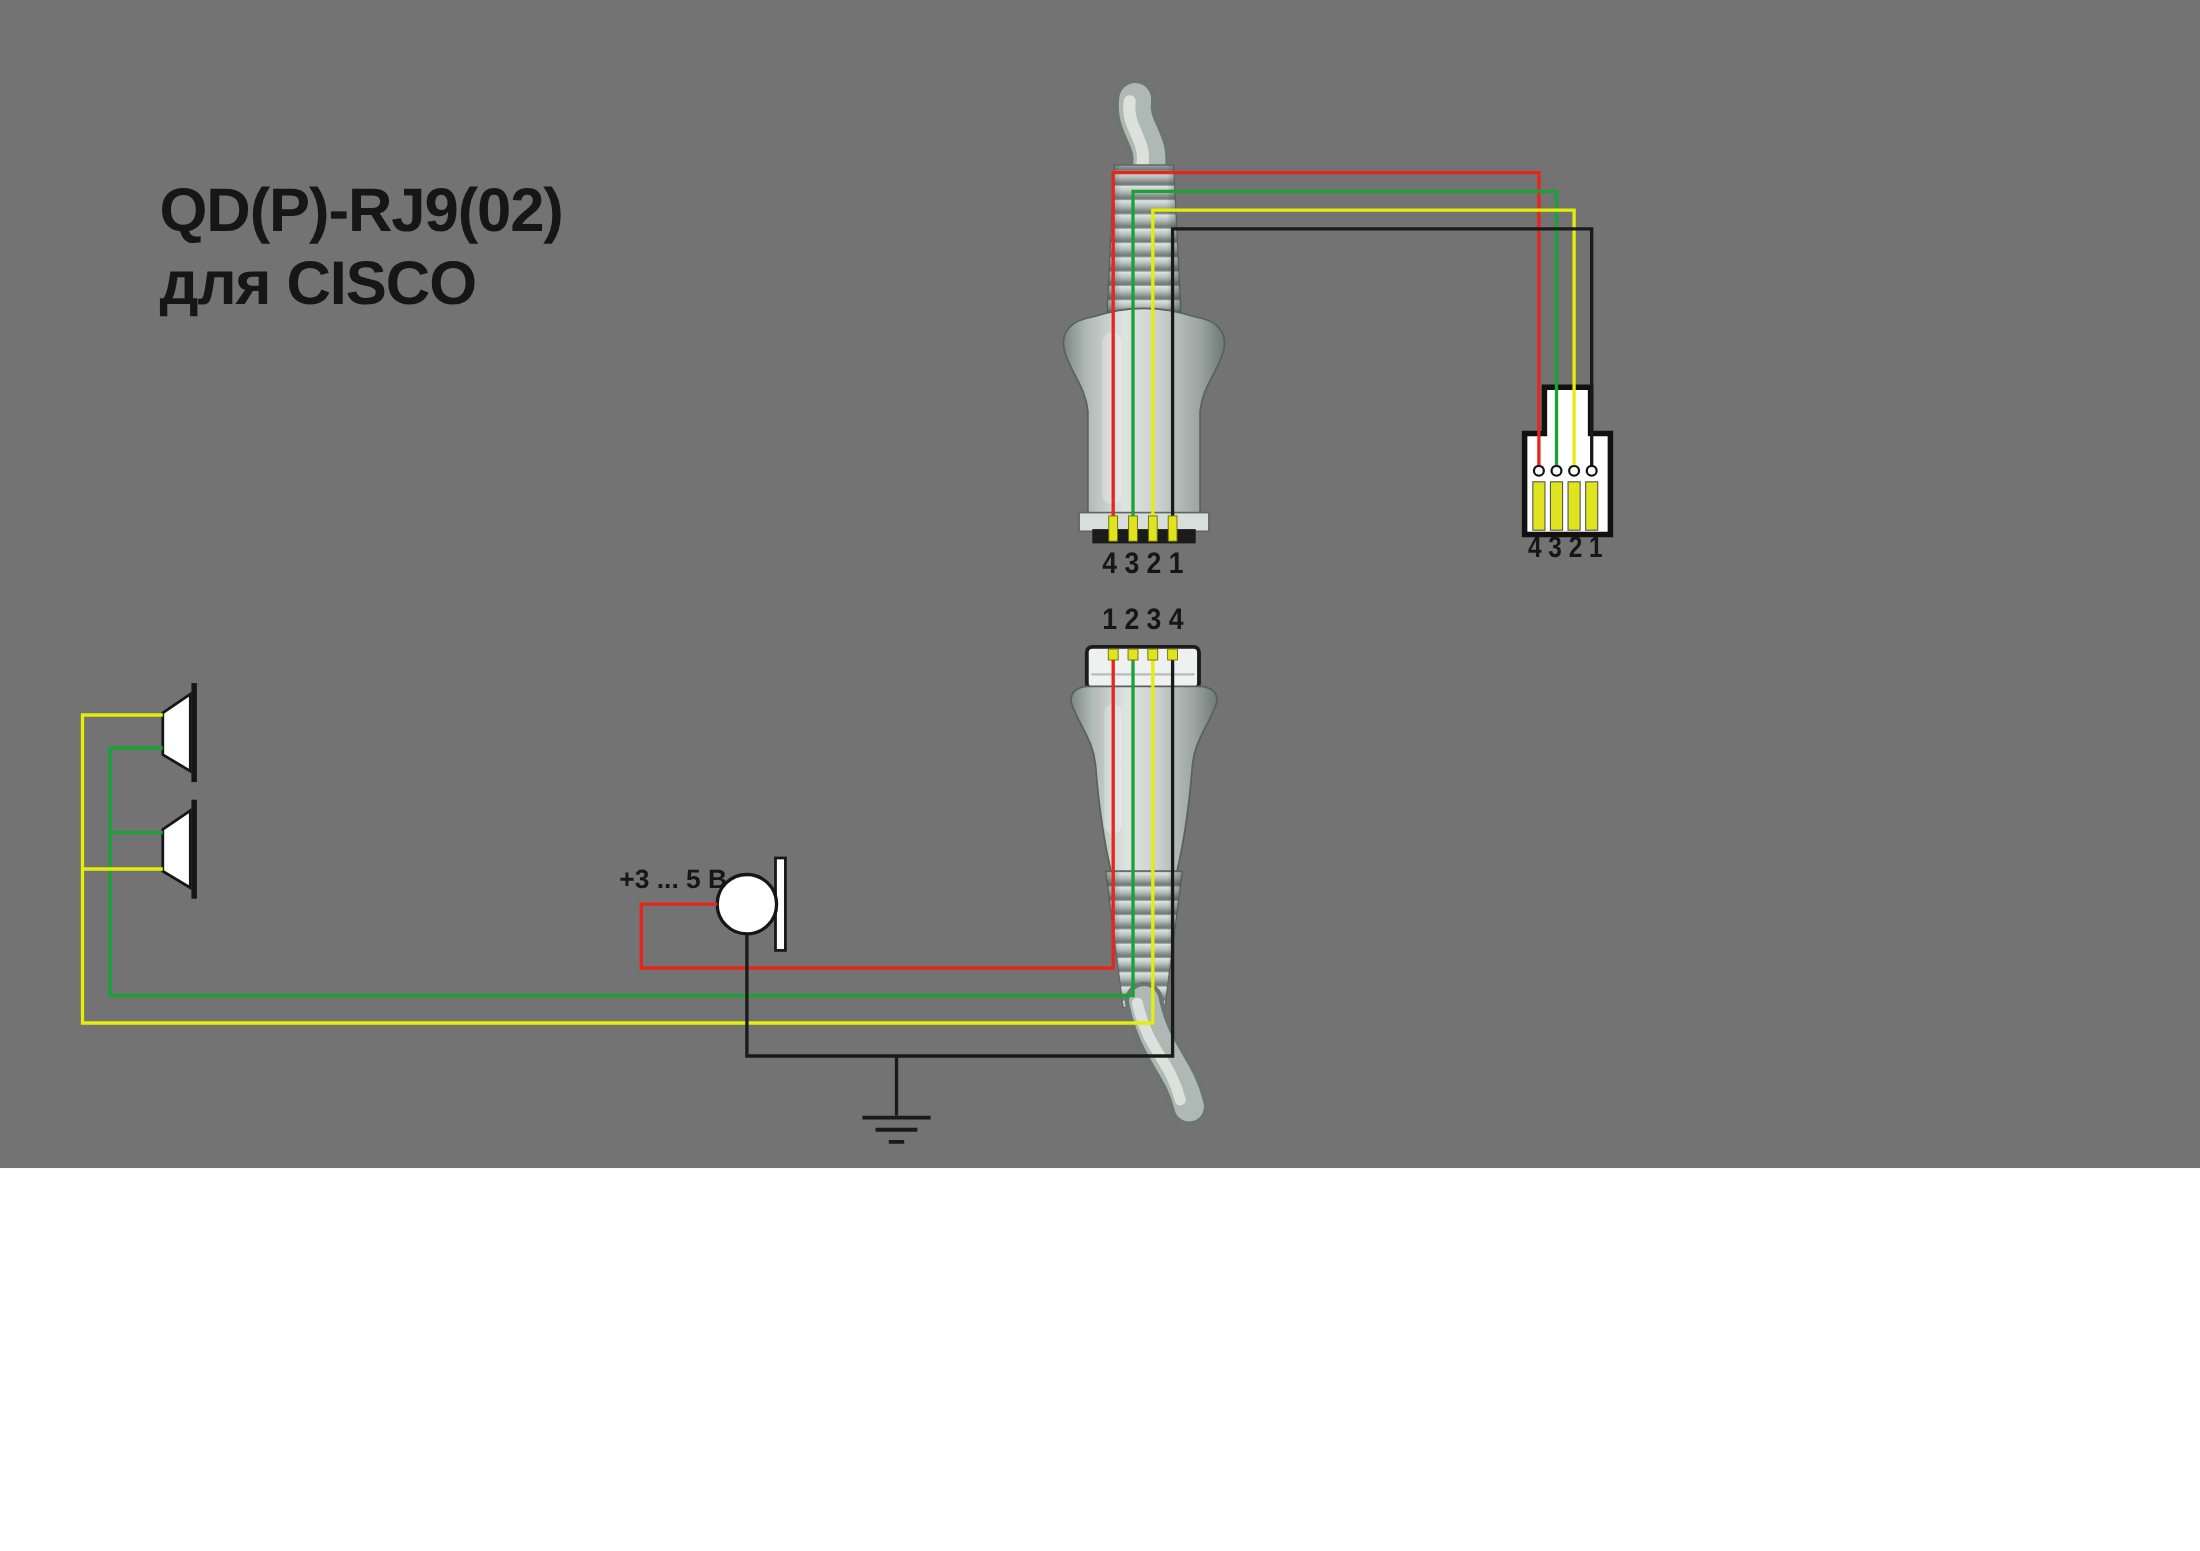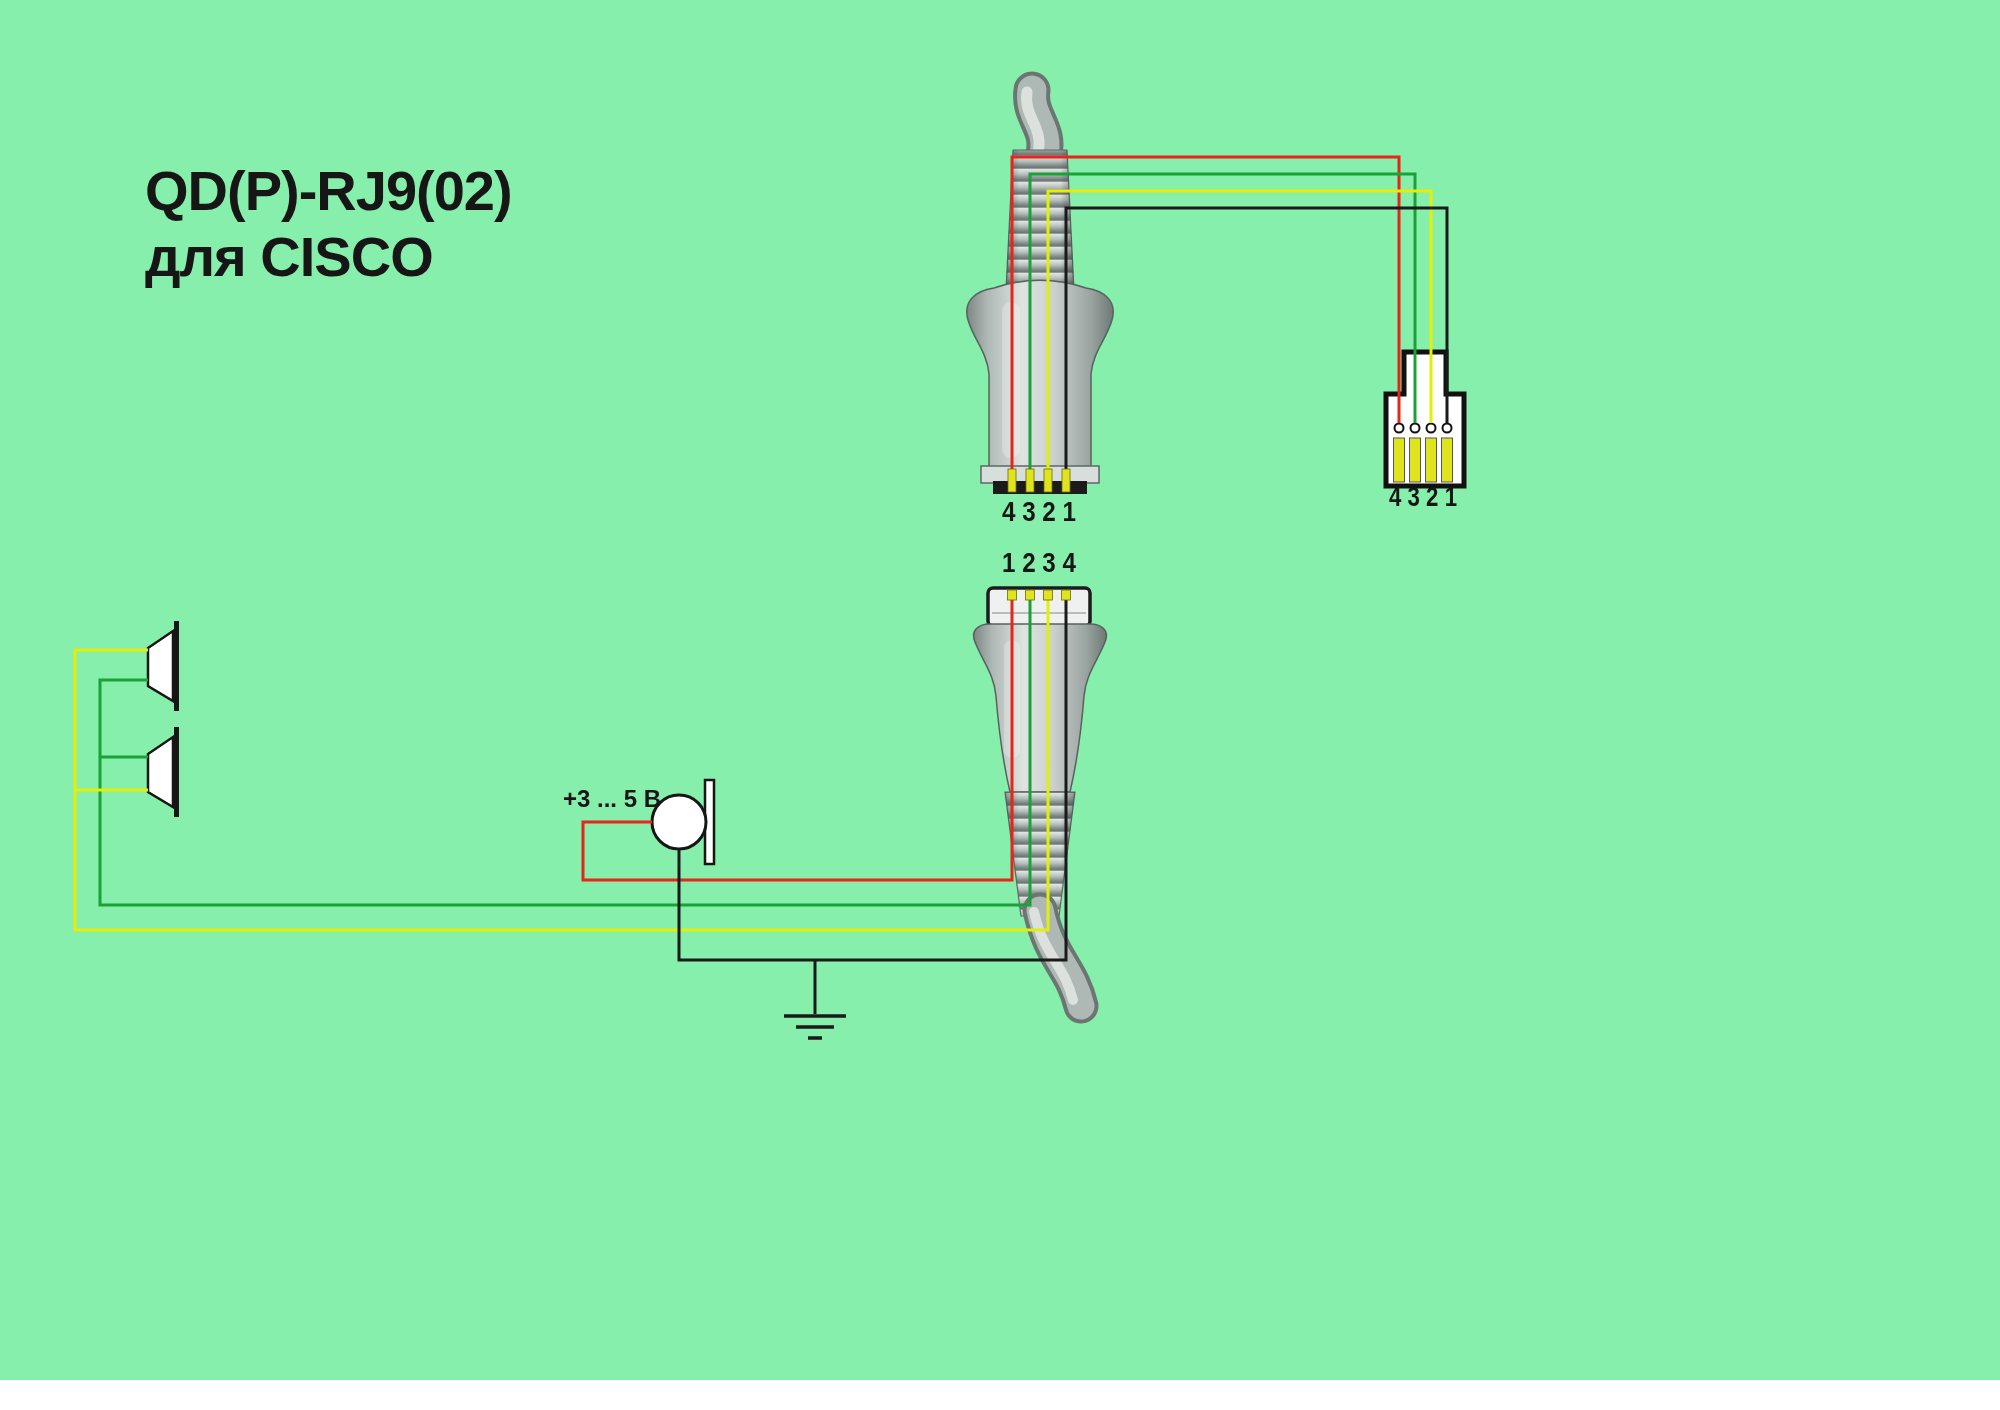--- a/index.html
+++ b/index.html
@@ -1,16 +1,16 @@
 <!DOCTYPE html>
 <html><head>
 <meta charset="utf-8">
 <style>
   html,body{margin:0;padding:0;background:#ffffff;}
-  .stage{position:relative;width:2000px;height:1380px;background:#86efac;overflow:hidden;}
+  .stage{position:relative;width:2000px;height:1062px;background:#737373;overflow:hidden;}
   svg{position:absolute;left:0;top:0;}
   text{font-family:"Liberation Sans","DejaVu Sans",sans-serif;font-weight:bold;fill:#161616;}
   .title{font-size:56px;letter-spacing:-1px;}
   .pins{font-size:27px;}
   .mic-label{font-size:24px;}
 </style>
 </head>
 <body>
 
 <div class="stage">

